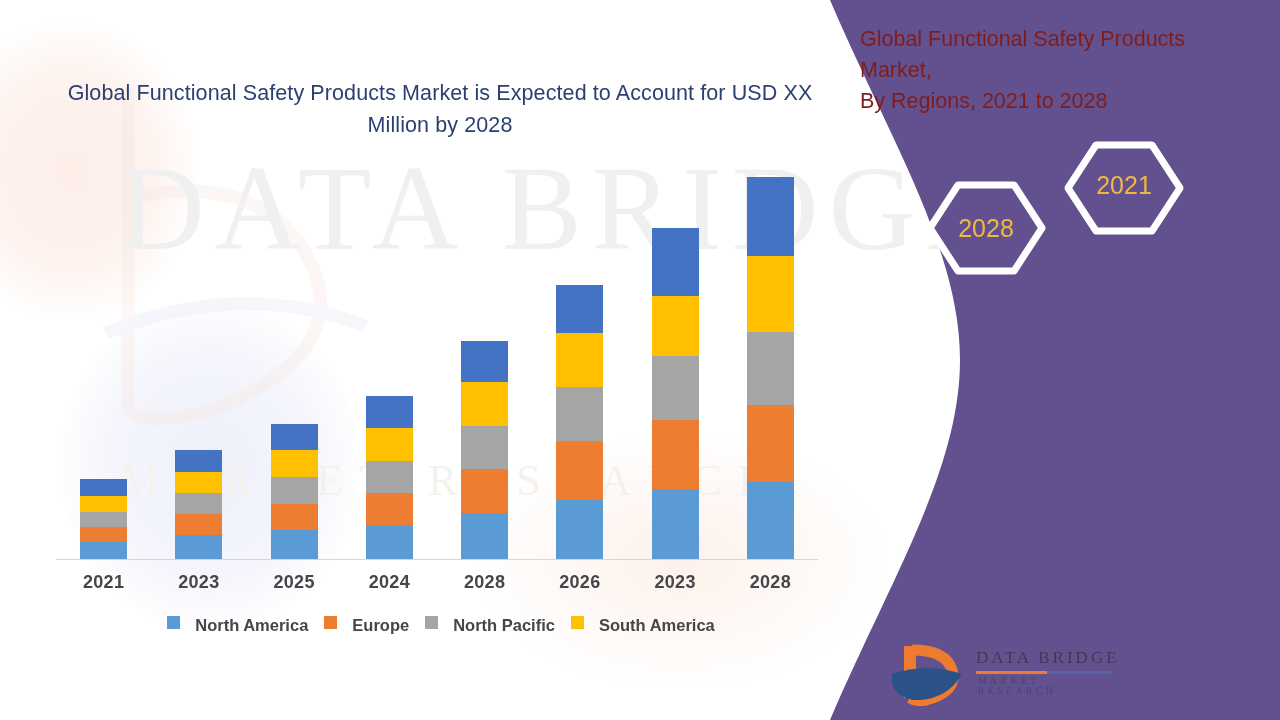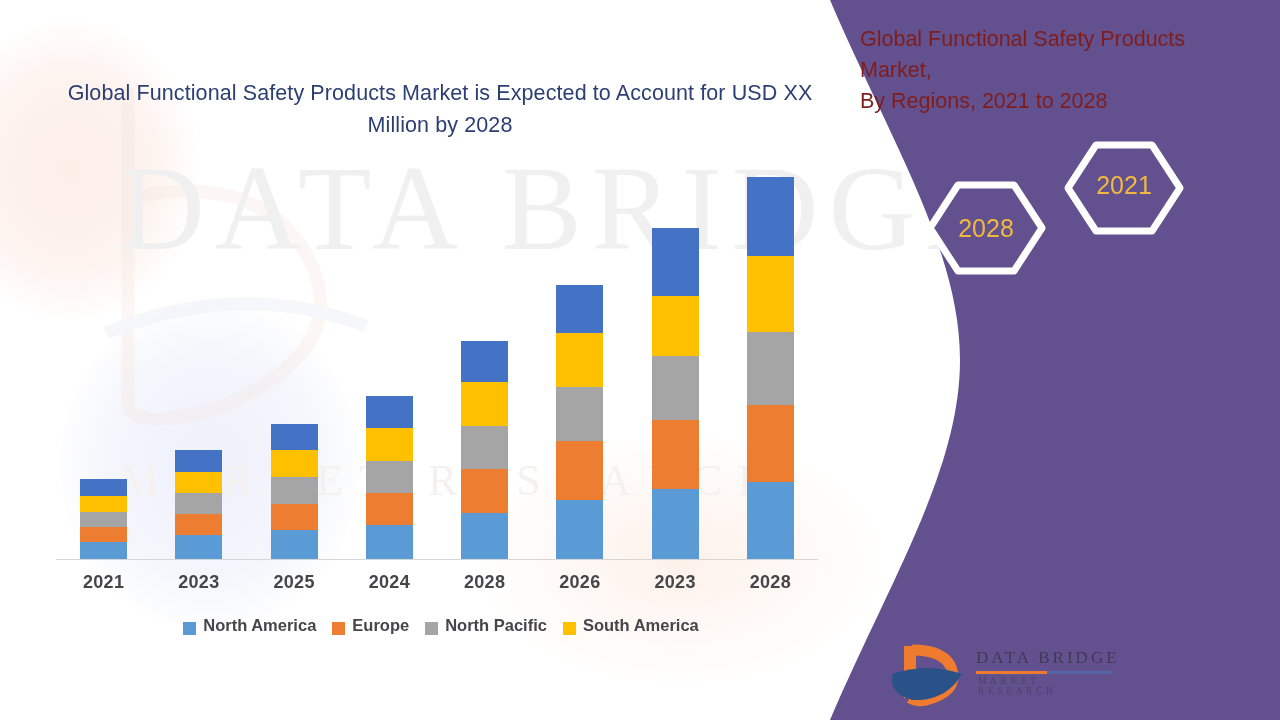--- a/index.html
+++ b/index.html
@@ -68,21 +68,21 @@
     position: absolute; left: 56px; top: 572px; width: 762px;
     display: flex; justify-content: space-around;
   }
   .xlabel { width: 95px; text-align: center; color: #46464a;
             font-size: 18px; font-weight: bold; letter-spacing: .3px; }
 
   .legend {
     position: absolute; left: 56px; top: 616px; width: 770px;
     display: flex; justify-content: center; align-items: center; gap: 16px;
   }
-  .legend-item { display: flex; align-items: flex-end; gap: 7px; }
+  .legend-item { display: flex; align-items: flex-start; gap: 15px; }
   .legend-swatch { width: 13px; height: 13px; flex: none; }
   .legend-label { color: #46464a; font-size: 16.5px; font-weight: bold; white-space: nowrap; }
 
   
   .right-panel {
     position: absolute; right: 0; top: 0; width: 450px; height: 720px;
     z-index: 3; overflow: hidden;
   }
   .right-panel .purple-svg { position: absolute; inset: 0; }
 

